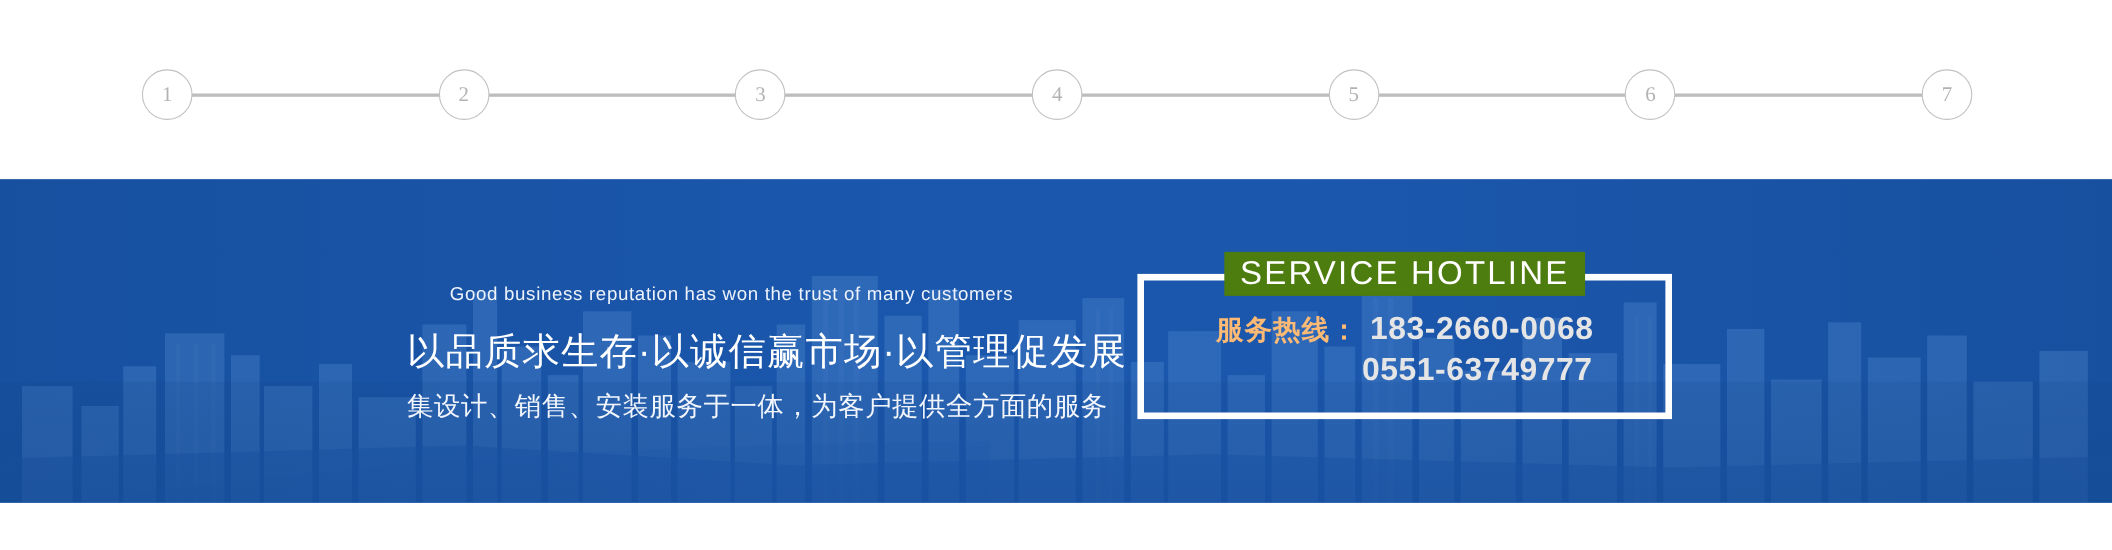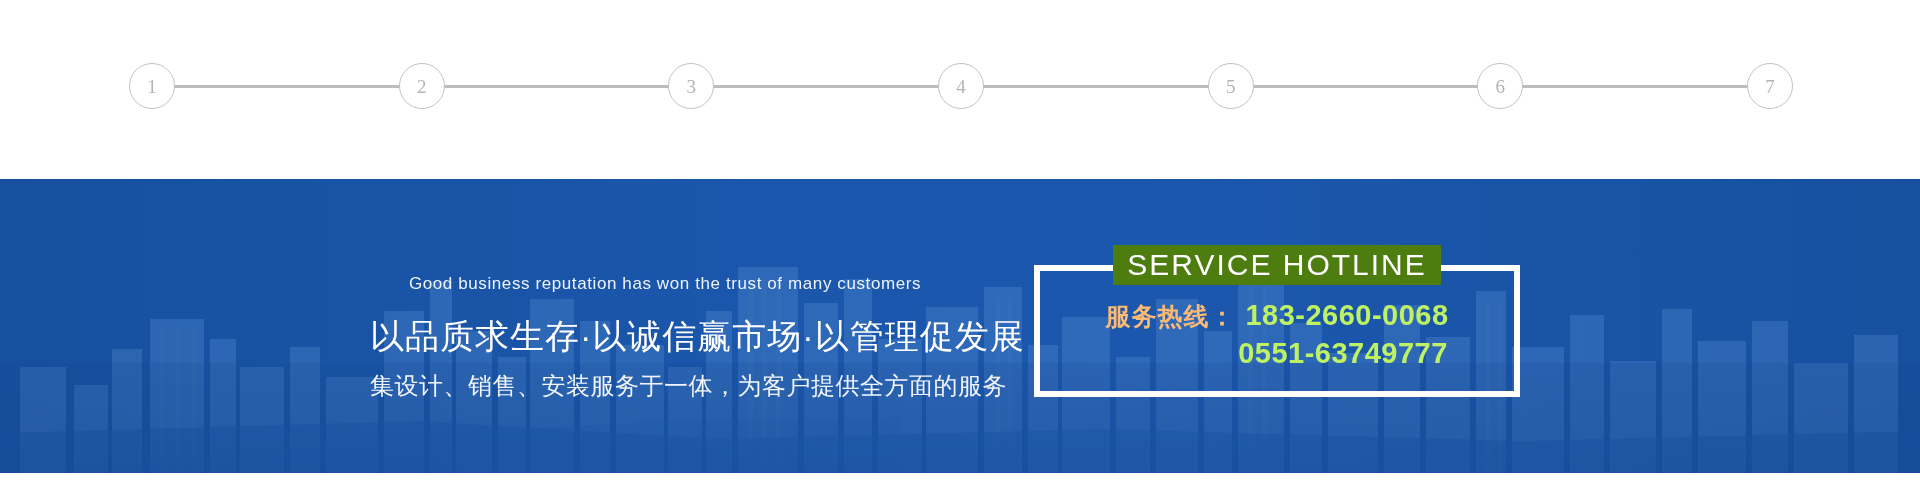--- a/index.html
+++ b/index.html
@@ -26,21 +26,21 @@
     position:absolute;top:-23px;width:46px;height:46px;margin-left:-23px;
     border:1.6px solid #c2c2c2;border-radius:50%;
     background:#ffffff;box-sizing:border-box;
     display:flex;align-items:center;justify-content:center;
     color:#b3b3b3;font-size:19px;font-family:"Liberation Serif","DejaVu Serif",serif;
     line-height:1;
   }
 
   
   .blueband{
-    position:absolute;left:0;top:179px;width:1920px;height:294px;
+    position:absolute;left:0;top:163px;width:1920px;height:294px;
     background:#1a53a4;
     overflow:hidden;
   }
   .blueband .grad{
     position:absolute;inset:0;
     background:linear-gradient(90deg,#17509f 0%,#1a56ab 38%,#1b57ad 62%,#17509f 100%);
   }
   .skyline{position:absolute;left:0;bottom:0;width:1920px;height:302px;opacity:.30;}
   .road{
     position:absolute;left:0;bottom:0;width:1920px;height:110px;
@@ -85,21 +85,21 @@
   .hot-rows{
     position:absolute;left:0;top:34px;width:100%;
     display:flex;flex-direction:column;align-items:center;gap:4px;
   }
   .hot-row{display:flex;align-items:baseline;white-space:nowrap;}
   .hot-label{
     color:#fdba74;font-size:25px;font-weight:bold;letter-spacing:1px;
     font-family:"DejaVu Sans","Liberation Sans",sans-serif;
   }
   .hot-num{
-    color:#bef264;font-size:29px;font-weight:bold;letter-spacing:.5px;
+    color:#e5e5e5;font-size:29px;font-weight:bold;letter-spacing:.5px;
     margin-left:10px;
   }
   .hot-row.second{padding-left:122px;}
   .hot-row.second .hot-num{margin-left:10px;}
 </style>
 </head>
 <body>
 
 <div class="page">
 

